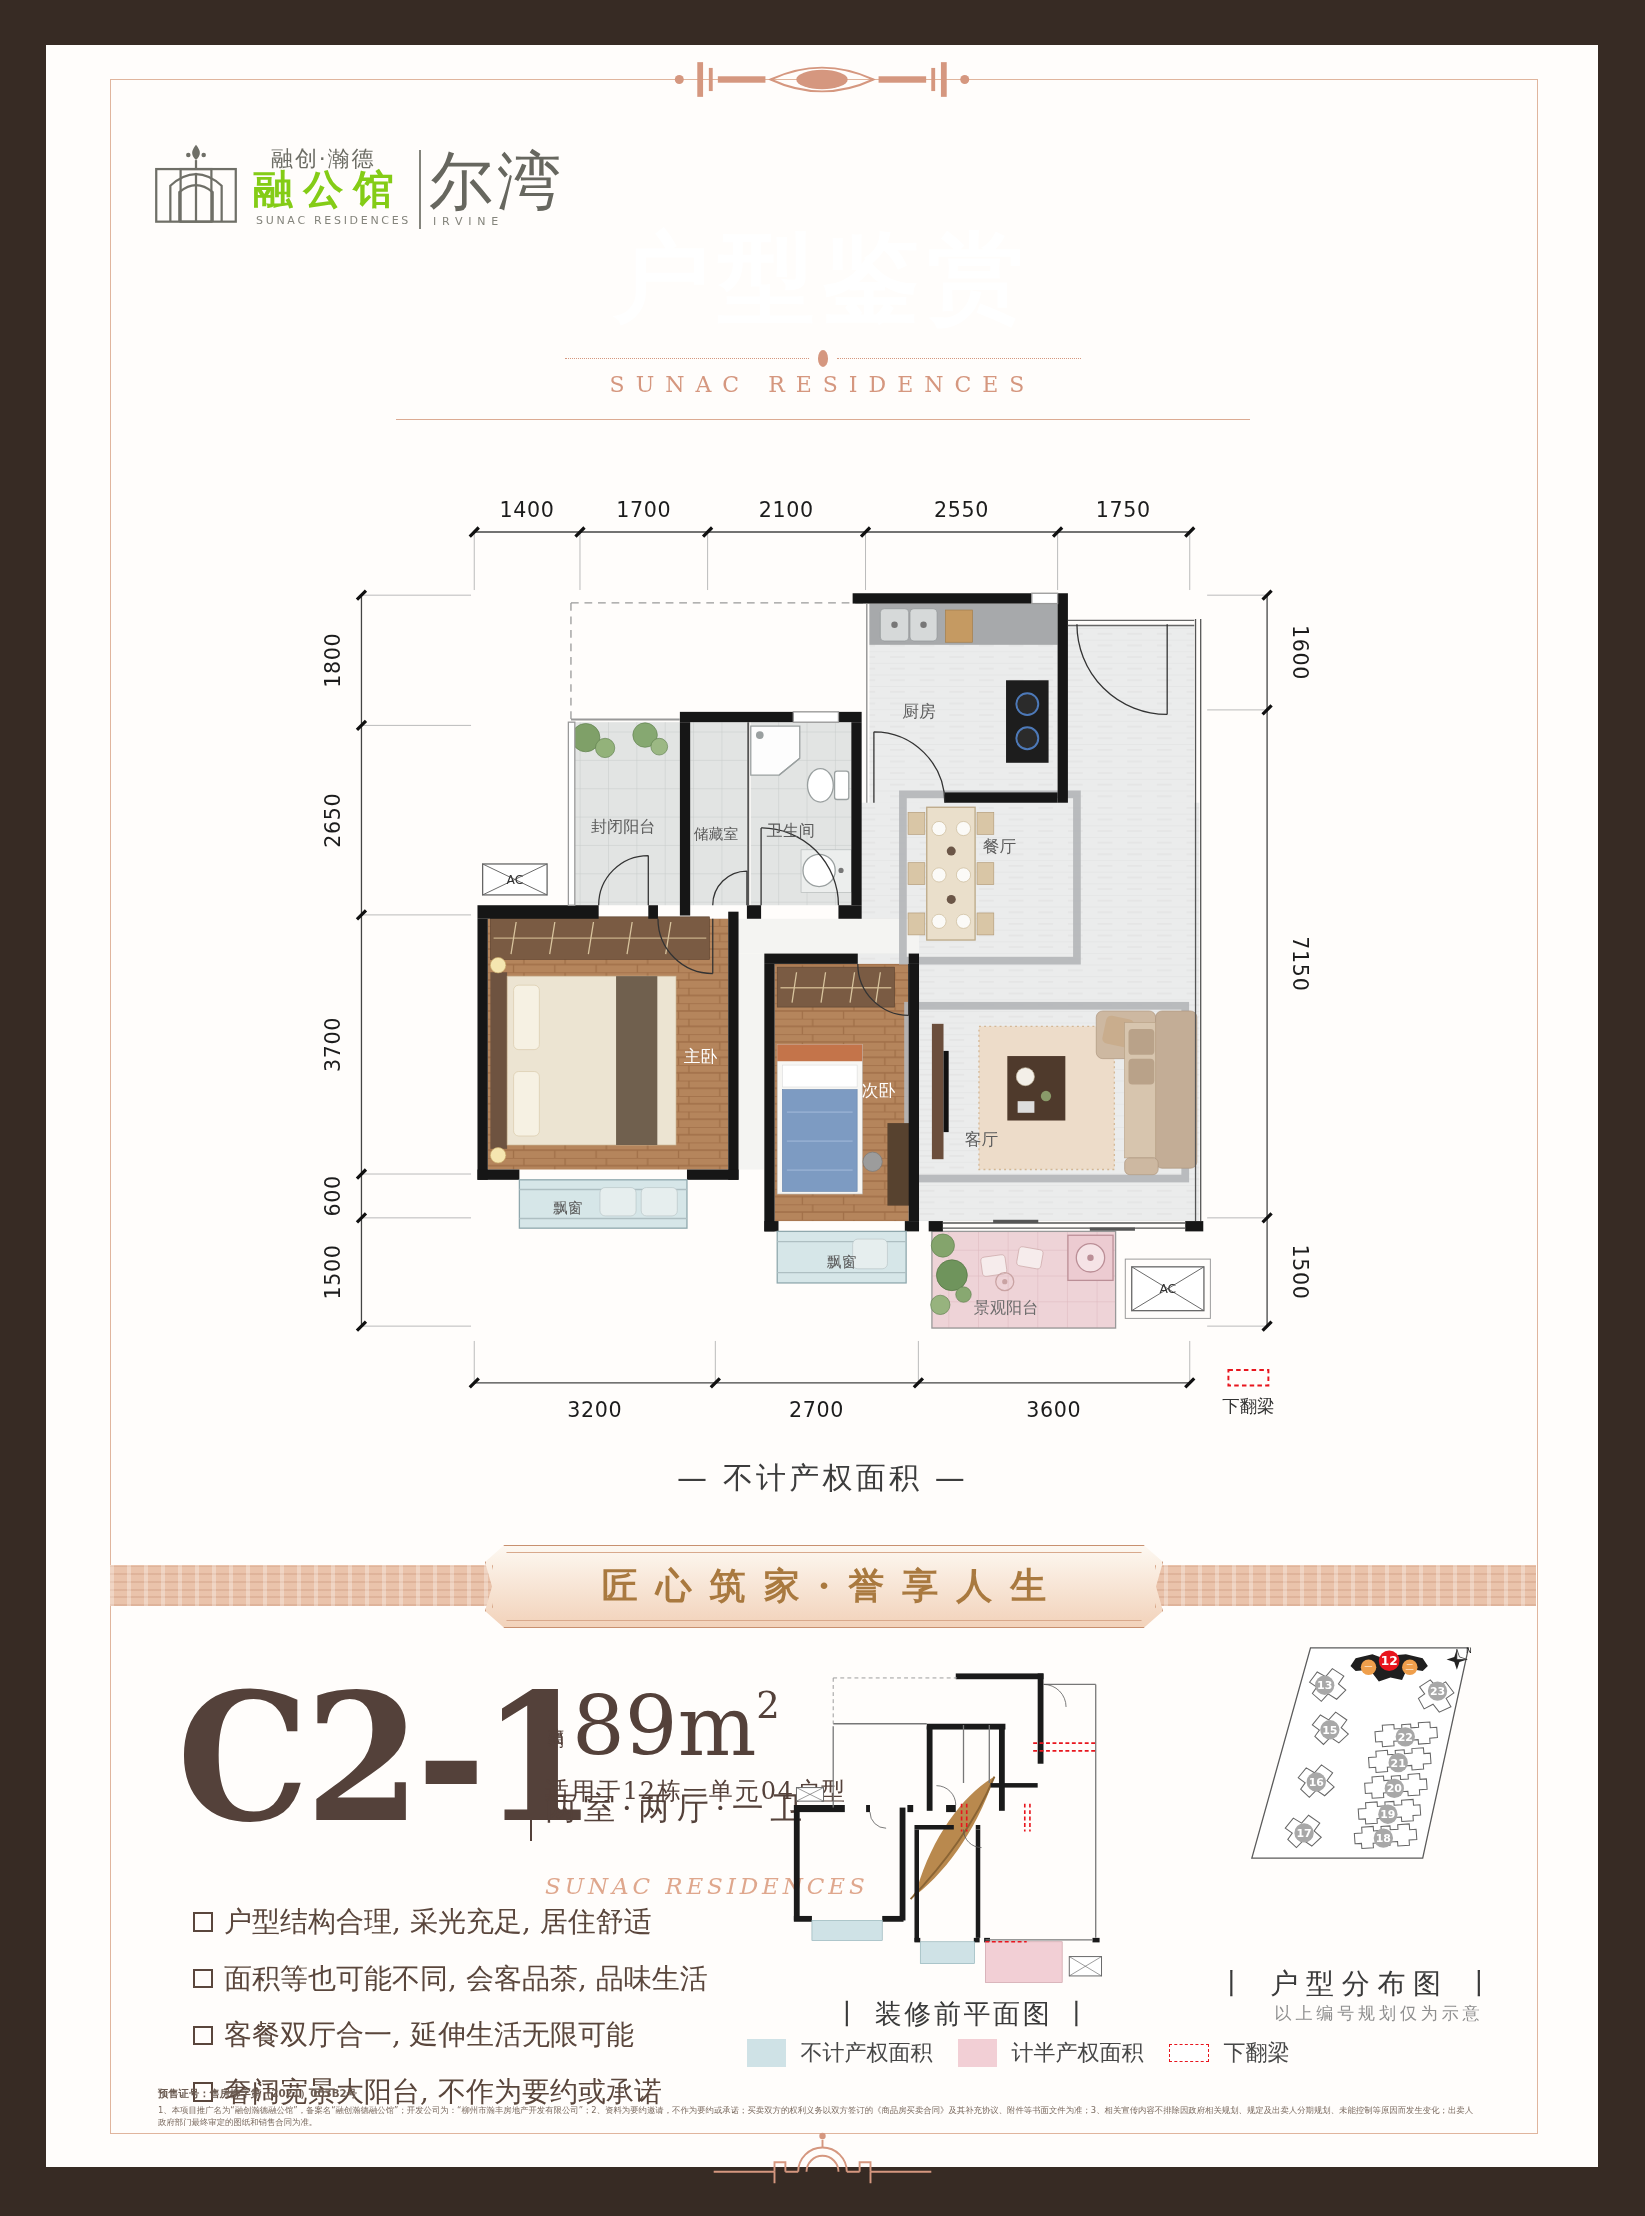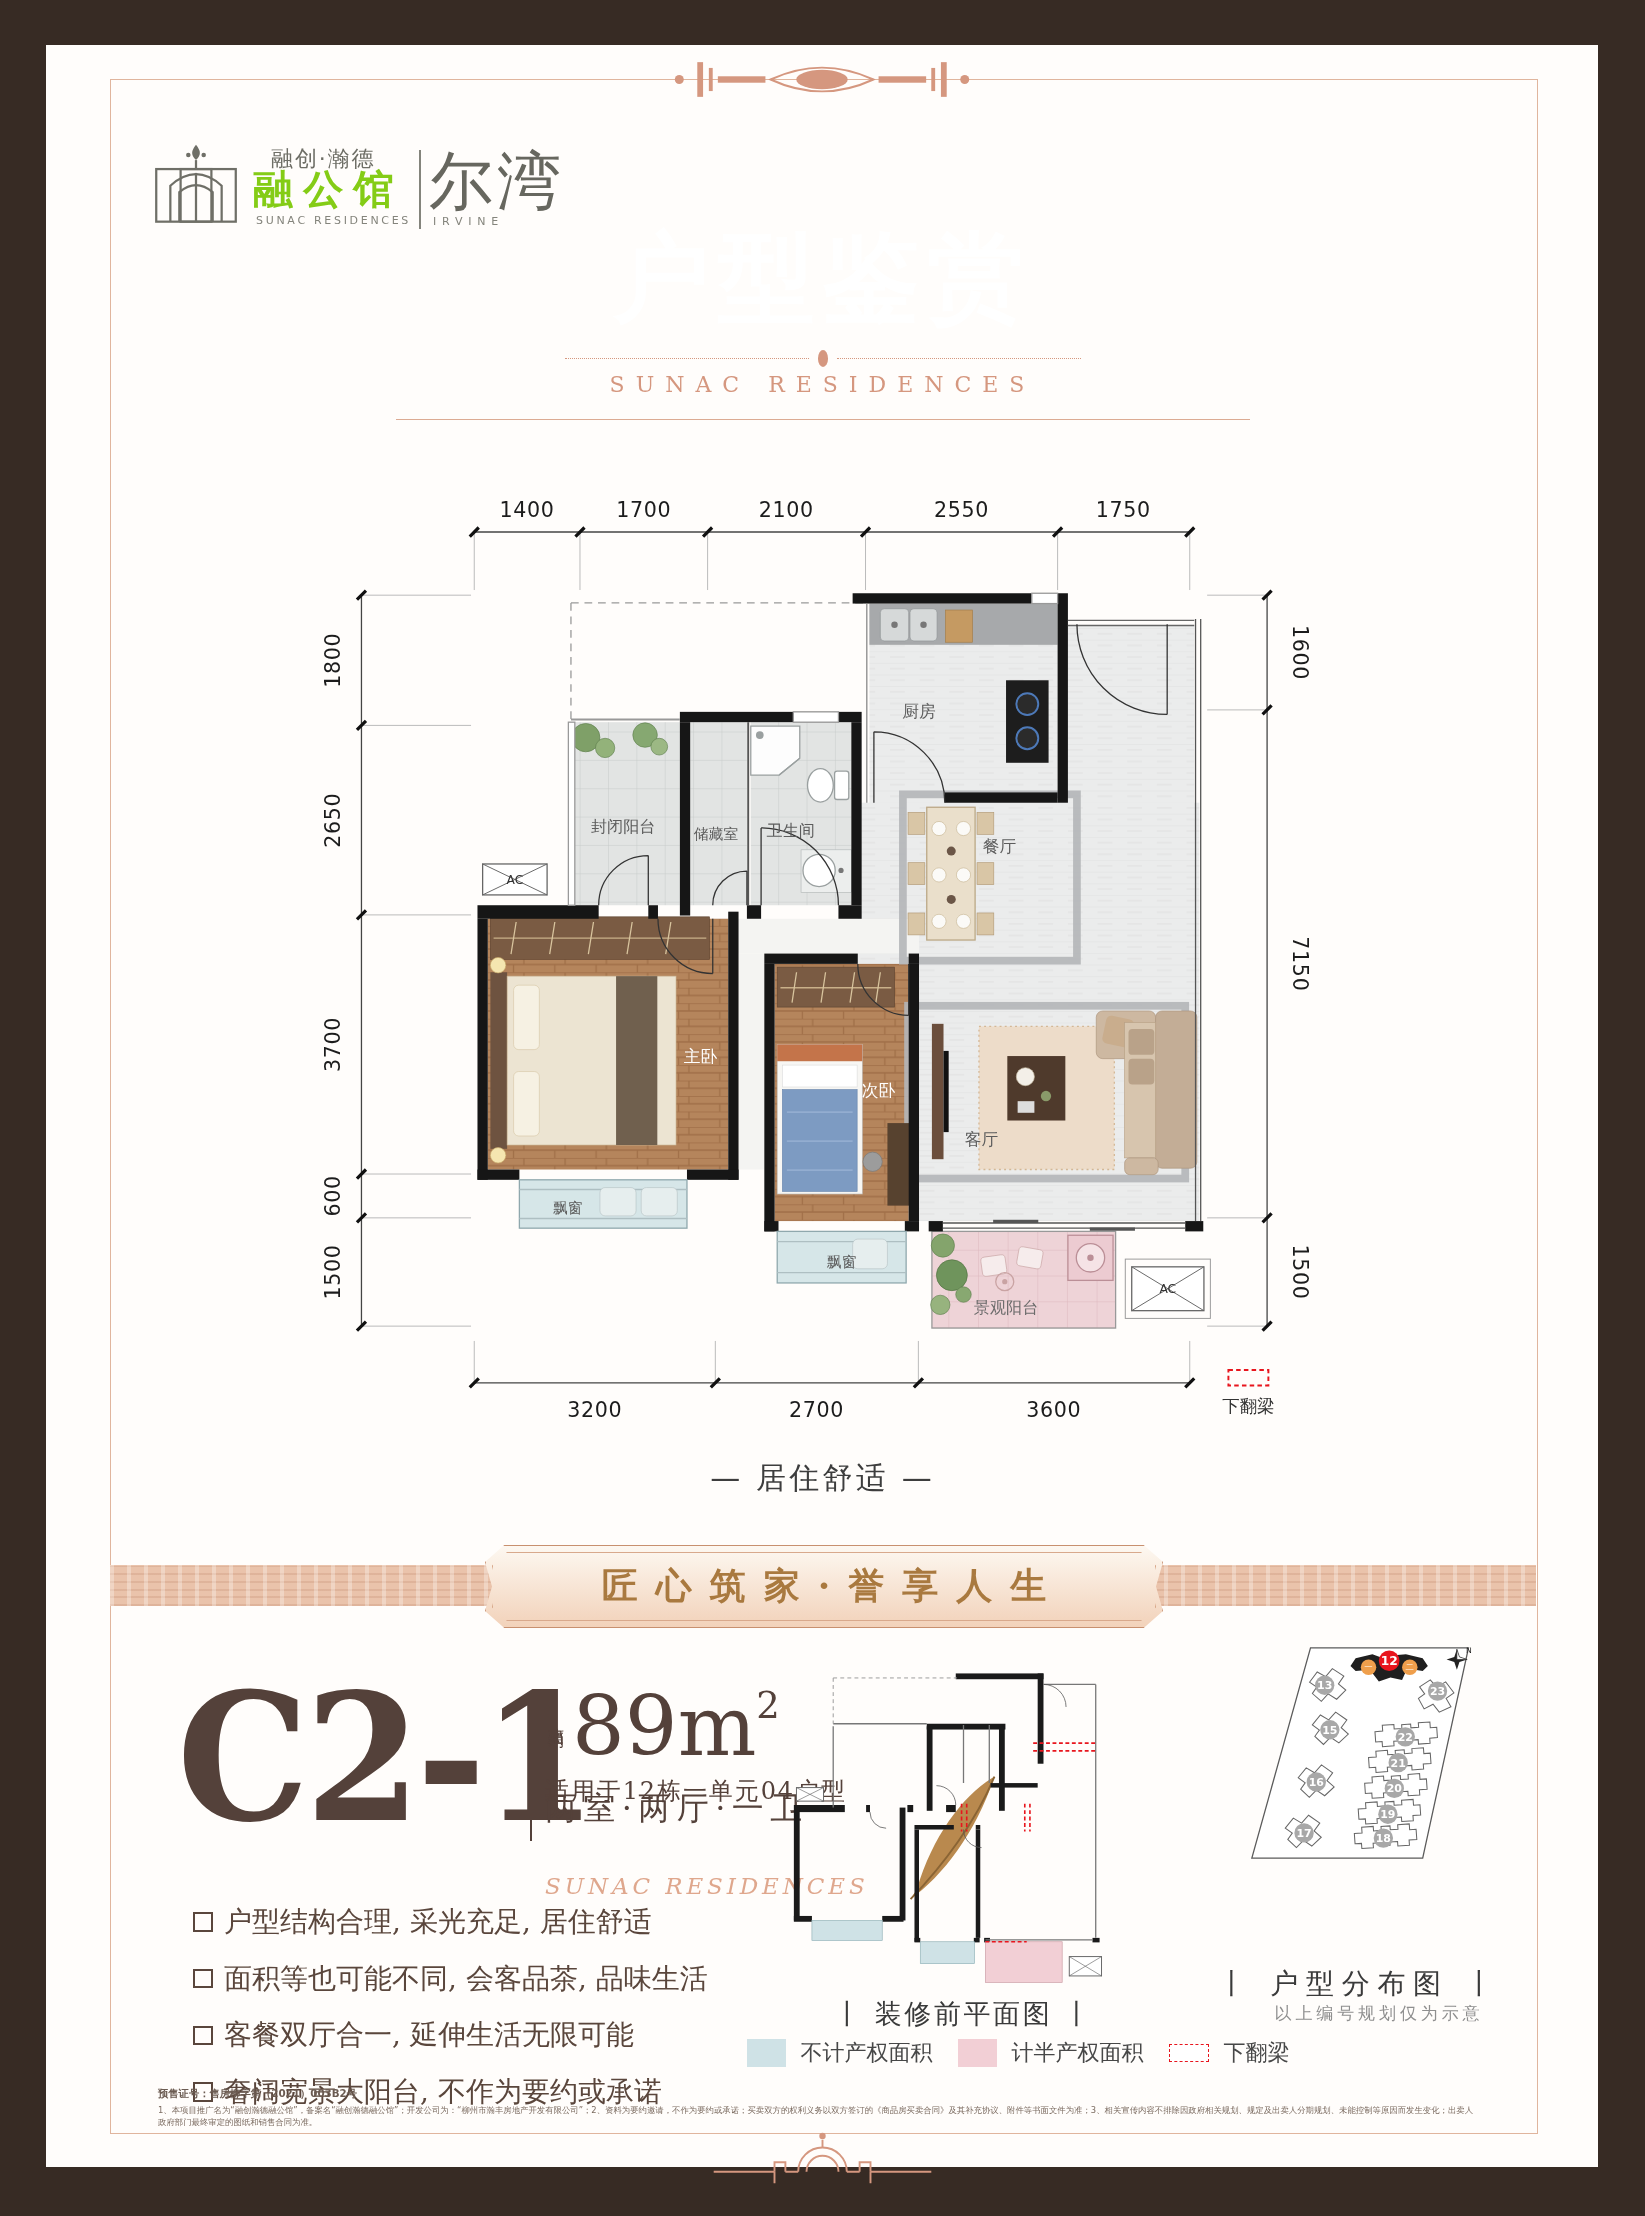--- a/index.html
+++ b/index.html
@@ -371,21 +371,21 @@
       <text class="rl" style="font-size:19px;fill:#333" x="338" y="631">AC</text>
       <text class="rl" style="font-size:19px;fill:#333" x="1351" y="1266">AC</text>
     </g>
 
     <g>
       <rect x="1445" y="1385" width="62" height="24" fill="none" stroke="#e8151d" stroke-width="3" stroke-dasharray="7 5"></rect>
       <text class="rl" style="font-size:27px;fill:#333" x="1476" y="1450">下翻梁</text>
     </g>
   </svg>
 
-  <div class="abs plan-caption">—  居住舒适  —</div>
+  <div class="abs plan-caption">—  不计产权面积  —</div>
 
   <div class="abs band"></div>
   <div class="abs plaque">
     <div class="plaque-inner"></div>
     <div class="plaque-text sf">匠心筑家·誉享人生</div>
   </div>
 
   <div class="abs unit-code sf">C2-1</div>
   <div class="abs unit-div"></div>
   <div class="abs area-label">建面约</div>

